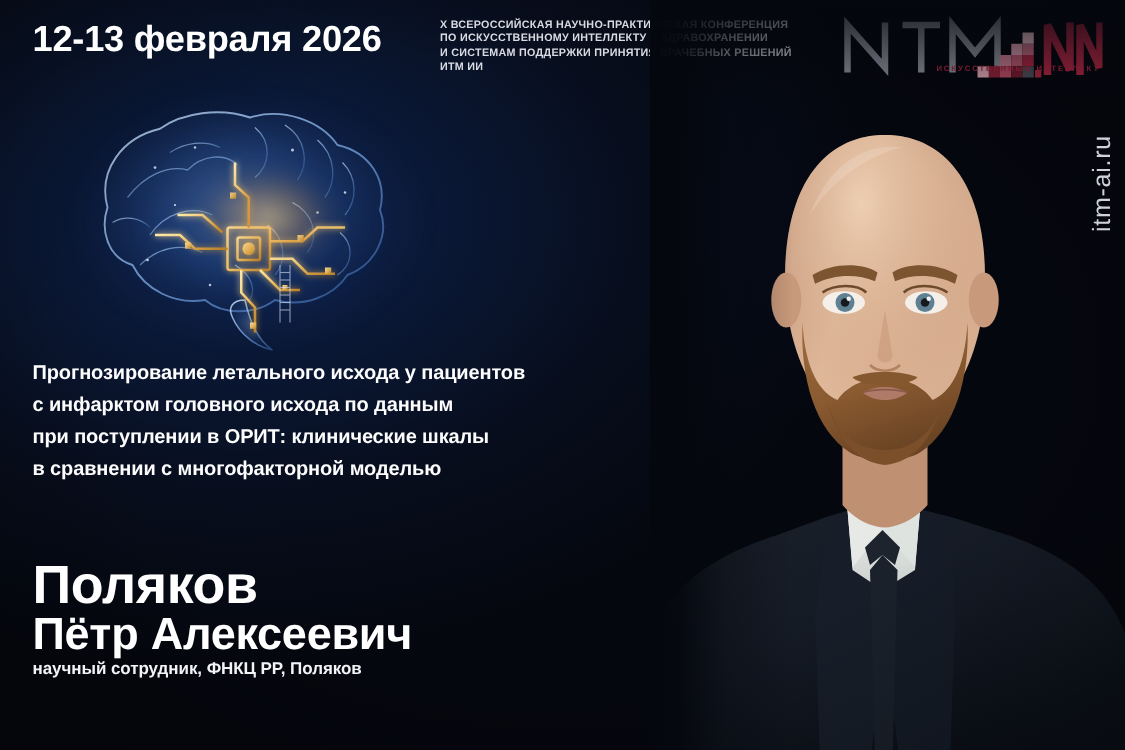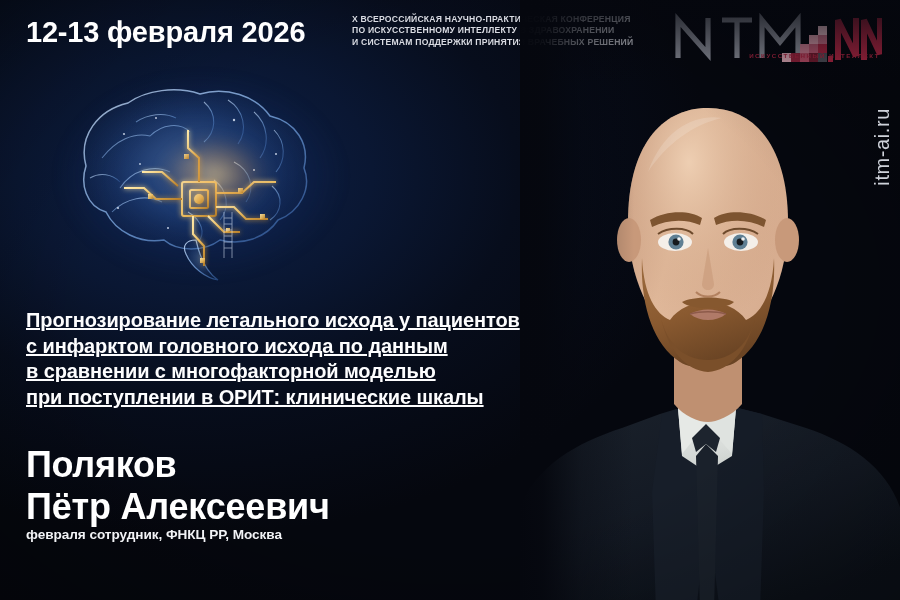--- a/index.html
+++ b/index.html
@@ -81,30 +81,30 @@
   
   .url-vert{
     position:absolute;right:6px;top:108px;
     color:#cfd2da;font-size:20px;letter-spacing:.6px;
     writing-mode:vertical-rl;text-orientation:mixed;
     transform:rotate(180deg);
   }
 
   
   .talk-title{
-    position:absolute;left:26px;top:308px;width:545px;
-    color:#fdfdfe;font-size:20px;line-height:25.6px;
-    font-weight:bold;letter-spacing:-.1px;text-decoration:underline;
+    position:absolute;left:26px;top:286px;width:545px;
+    color:#fdfdfe;font-size:16px;line-height:25.6px;
+    font-weight:bold;letter-spacing:-.1px;
   }
   .talk-title div{white-space:nowrap;}
 
   
   .speaker-surname{
     position:absolute;left:26px;top:444px;
-    color:#ffffff;font-size:36px;font-weight:bold;letter-spacing:-.3px;
+    color:#ffffff;font-size:43px;font-weight:bold;letter-spacing:-.3px;
   }
   .speaker-given{
     position:absolute;left:26px;top:486px;
     color:#ffffff;font-size:36px;font-weight:bold;letter-spacing:-.2px;
   }
   .speaker-affil{
     position:absolute;left:26px;top:527px;
     color:#f2f3f6;font-size:13.6px;font-weight:bold;letter-spacing:-.05px;
   }
 </style>
@@ -298,20 +298,21 @@
   </div>
 
   <div class="bg-vignette"></div>
 
   <div class="date">12-13 февраля 2026</div>
 
   <div class="conf-lines">
     <div>X ВСЕРОССИЙСКАЯ НАУЧНО-ПРАКТИЧЕСКАЯ КОНФЕРЕНЦИЯ</div>
     <div>ПО ИСКУССТВЕННОМУ ИНТЕЛЛЕКТУ В ЗДРАВОХРАНЕНИИ</div>
     <div>И СИСТЕМАМ ПОДДЕРЖКИ ПРИНЯТИЯ ВРАЧЕБНЫХ РЕШЕНИЙ</div>
+    <div>ИТМ ИИ</div>
   </div>
 
   <svg class="logo" viewBox="0 0 212 62">
     <g fill="none" stroke="#8c8f99" stroke-width="5.2">
       <path d="M8 48 L8 10 L38 44 L38 8"></path>
       <path d="M52 10 L82 10 M67 10 L67 48"></path>
       <path d="M92 48 L92 10 L110 32 L128 10 L128 48"></path>
     </g>
     <g>
       <rect x="130" y="34" width="9" height="9" fill="#c8798c"></rect>
@@ -332,21 +333,21 @@
       <path d="M194 50 L194 10 L210 44 L210 8"></path>
     </g>
   </svg>
   <div class="logo-sub">ИСКУССТВЕННЫЙ ИНТЕЛЛЕКТ</div>
 
   <div class="url-vert">itm-ai.ru</div>
 
   <div class="talk-title">
     <div>Прогнозирование летального исхода у пациентов</div>
     <div>с инфарктом головного исхода по данным</div>
+    <div>при поступлении в ОРИТ: клинические шкалы</div>
     <div>в сравнении с многофакторной моделью</div>
-    <div>при поступлении в ОРИТ: клинические шкалы</div>
   </div>
 
   <div class="speaker-surname">Поляков</div>
   <div class="speaker-given">Пётр Алексеевич</div>
-  <div class="speaker-affil">февраля сотрудник, ФНКЦ РР, Москва</div>
+  <div class="speaker-affil">научный сотрудник, ФНКЦ РР, Поляков</div>
 
 </div>
 
 </body></html>

